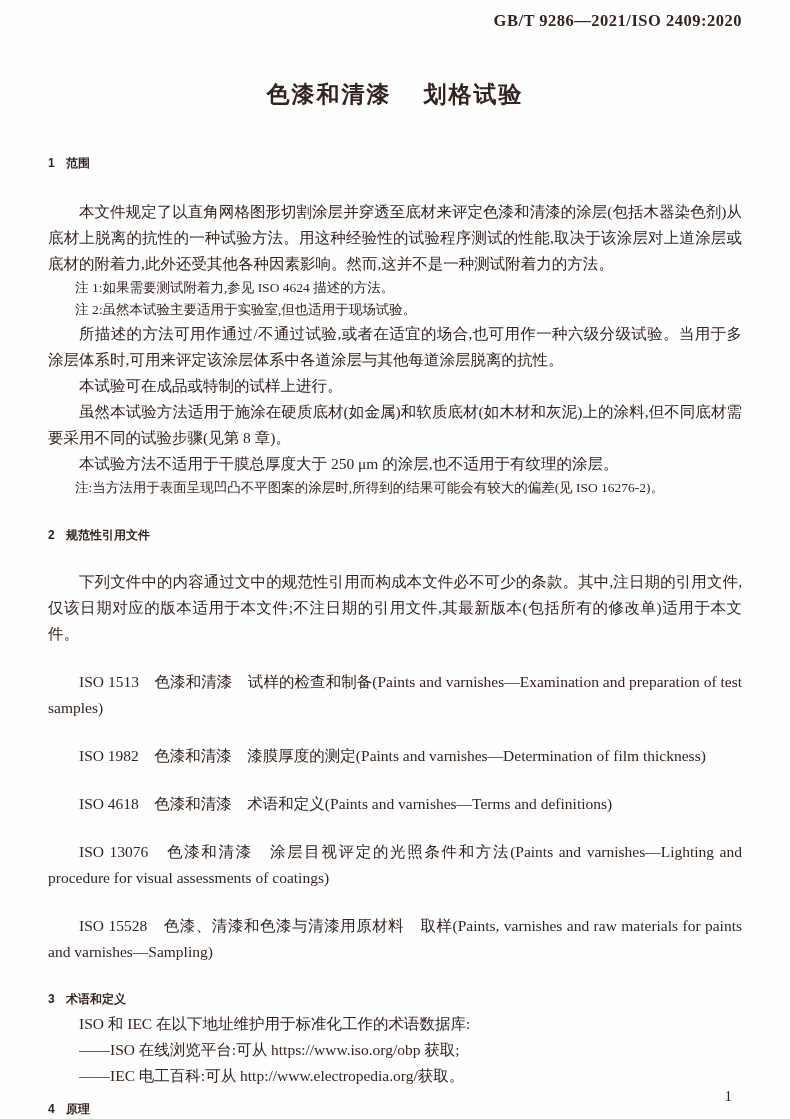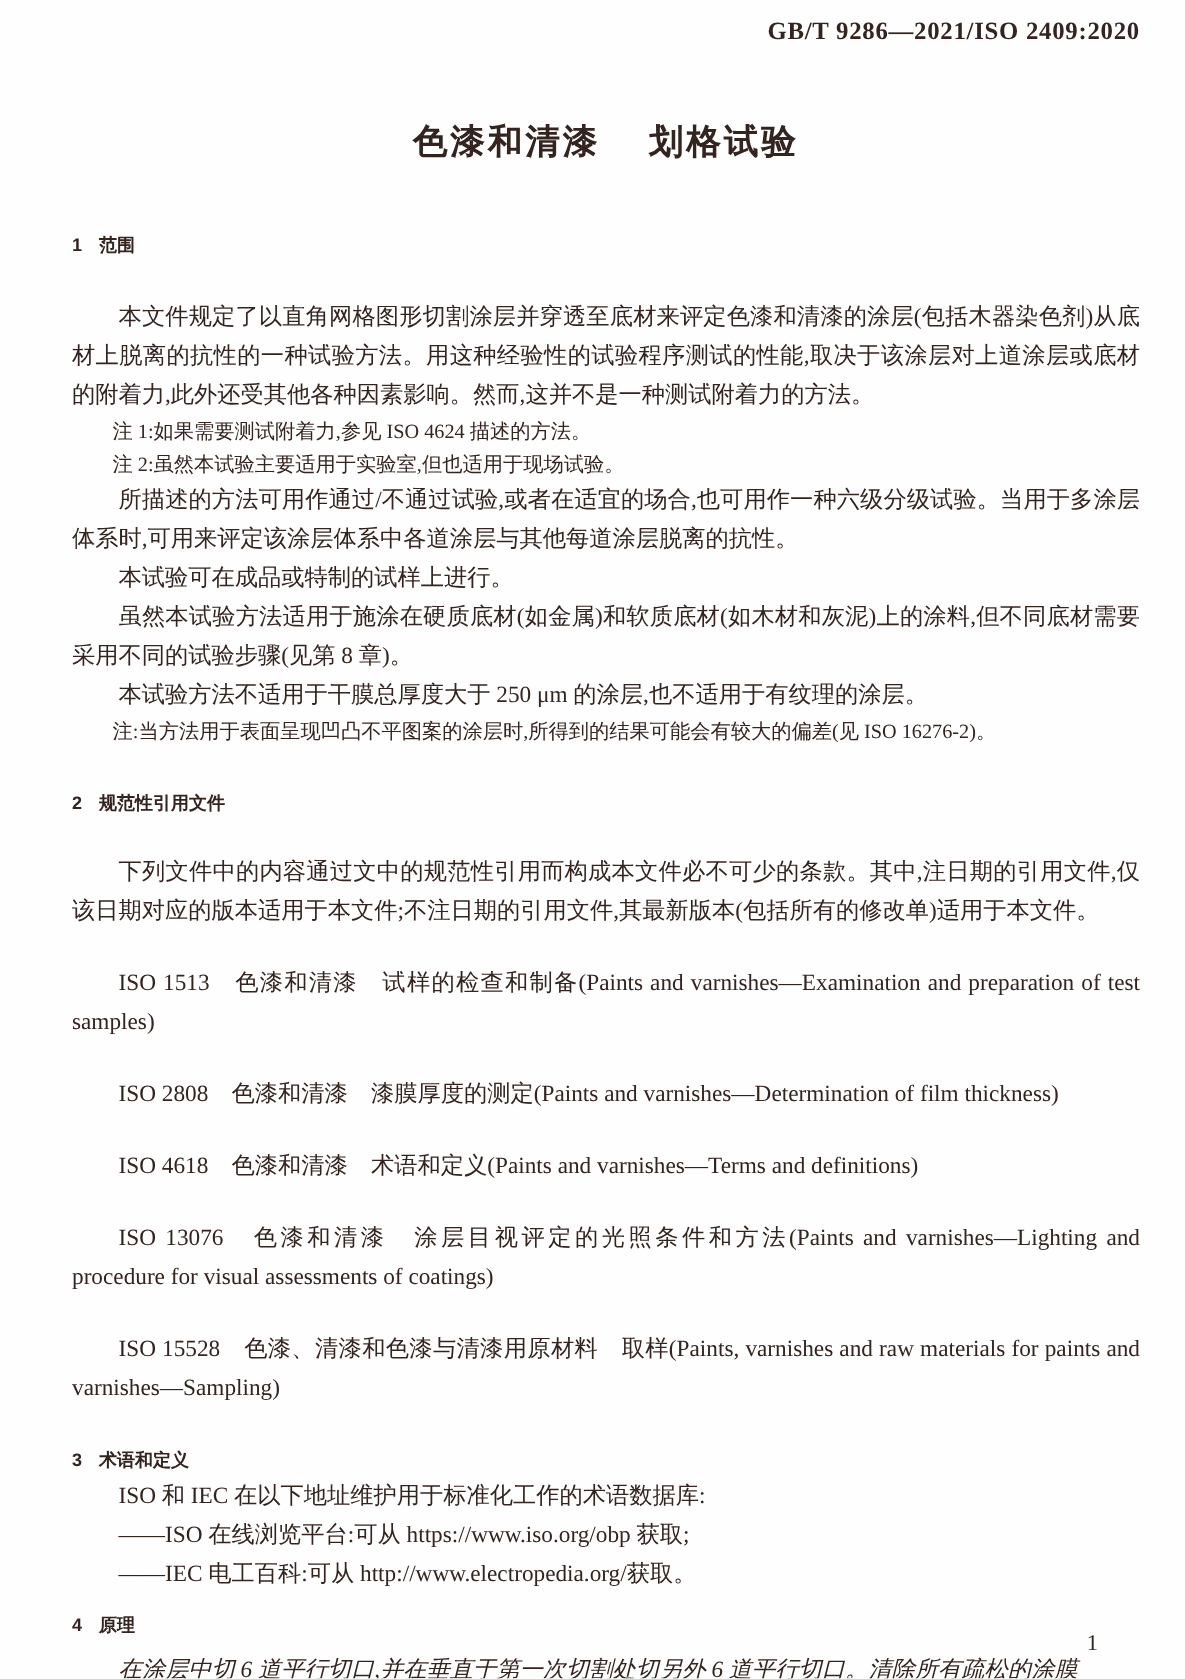--- a/index.html
+++ b/index.html
@@ -8,21 +8,21 @@
     background: #ffffff;
   }
   .page {
     position: relative;
     width: 790px;
     height: 1119px;
     margin: 0 auto;
     background: #fefefe;
     overflow: hidden;
     box-sizing: border-box;
-    padding: 10px 30px 0 48px;
+    padding: 10px 48px 0 48px;
     color: #33241f;
     font-family: "Liberation Serif", "DejaVu Serif", serif;
     font-size: 15.5px;
     line-height: 26px;
   }
   .doc-header {
     text-align: right;
     font-weight: bold;
     font-size: 16.5px;
     line-height: 21px;
@@ -101,21 +101,21 @@
   <p class="para">所描述的方法可用作通过/不通过试验,或者在适宜的场合,也可用作一种六级分级试验。当用于多涂层体系时,可用来评定该涂层体系中各道涂层与其他每道涂层脱离的抗性。</p>
   <p class="para">本试验可在成品或特制的试样上进行。</p>
   <p class="para">虽然本试验方法适用于施涂在硬质底材(如金属)和软质底材(如木材和灰泥)上的涂料,但不同底材需要采用不同的试验步骤(见第 8 章)。</p>
   <p class="para">本试验方法不适用于干膜总厚度大于 250 μm 的涂层,也不适用于有纹理的涂层。</p>
   <p class="note">注:当方法用于表面呈现凹凸不平图案的涂层时,所得到的结果可能会有较大的偏差(见 ISO 16276-2)。</p>
 
   <div class="sec-head"><span class="sec-num">2</span><span>规范性引用文件</span></div>
 
   <p class="para" id="sec2-first">下列文件中的内容通过文中的规范性引用而构成本文件必不可少的条款。其中,注日期的引用文件,仅该日期对应的版本适用于本文件;不注日期的引用文件,其最新版本(包括所有的修改单)适用于本文件。</p>
   <p class="ref">ISO 1513　色漆和清漆　试样的检查和制备(Paints and varnishes—Examination and preparation of test samples)</p>
-  <p class="ref">ISO 2808　色漆和清漆　漆膜厚度的测定(Paints and varnishes—Determination of film thickness)</p>
+  <p class="ref">ISO 1982　色漆和清漆　漆膜厚度的测定(Paints and varnishes—Determination of film thickness)</p>
   <p class="ref">ISO 4618　色漆和清漆　术语和定义(Paints and varnishes—Terms and definitions)</p>
   <p class="ref">ISO 13076　色漆和清漆　涂层目视评定的光照条件和方法(Paints and varnishes—Lighting and procedure for visual assessments of coatings)</p>
   <p class="ref">ISO 15528　色漆、清漆和色漆与清漆用原材料　取样(Paints, varnishes and raw materials for paints and varnishes—Sampling)</p>
 
   <div class="sec-head" id="sec3-head"><span class="sec-num">3</span><span>术语和定义</span></div>
 
   <p class="para">ISO 和 IEC 在以下地址维护用于标准化工作的术语数据库:</p>
   <p class="dash">——ISO 在线浏览平台:可从 https://www.iso.org/obp 获取;</p>
   <p class="dash">——IEC 电工百科:可从 http://www.electropedia.org/获取。</p>
 

